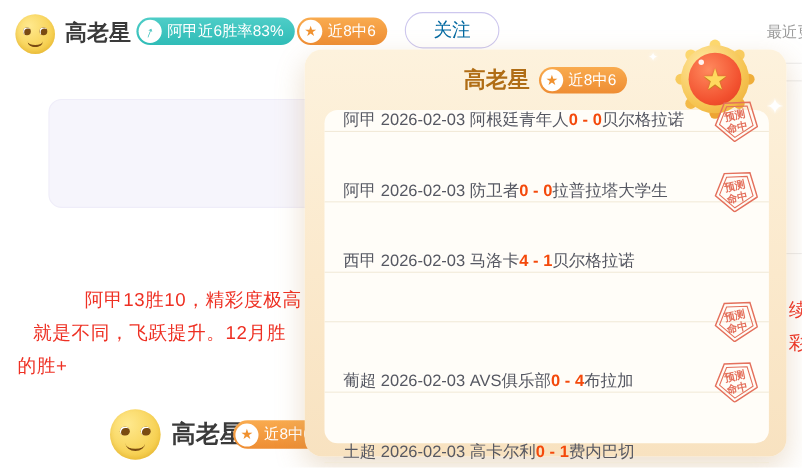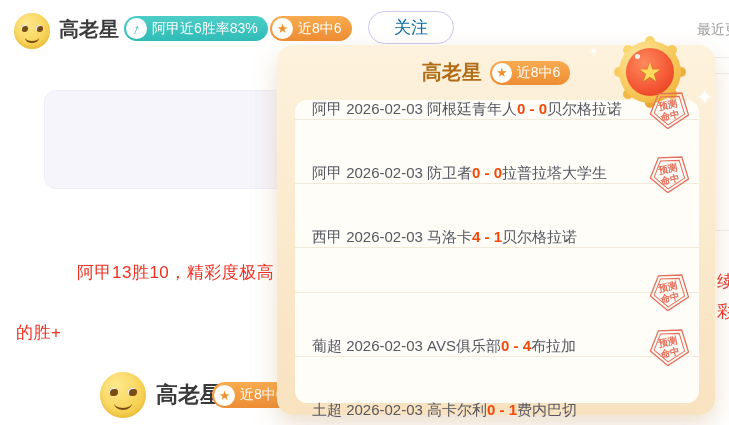--- a/index.html
+++ b/index.html
@@ -65,20 +65,21 @@
   .stamp text{fill:#e4705c;font-size:9.5px;font-weight:bold;text-anchor:middle;font-family:"Liberation Sans",sans-serif;}
 </style>
 </head>
 <body>
 
 <div class="page">
 
   <div class="lav-box"></div>
 
   <div class="red-line" style="left:77px;top:261px;">阿甲13胜10，精彩度极高</div>
+  <div class="red-line" style="left:30px;top:291px;">就是不同，飞跃提升。12月胜</div>
   <div class="red-line" style="left:16px;top:321px;">的胜+</div>
   <div class="frag" style="left:717px;top:270px;">续</div>
   <div class="frag" style="left:717px;top:300px;">彩</div>
 
   <div class="hairline" style="left:640px;top:57px;width:89px;"></div>
   <div class="hairline" style="left:714px;top:73px;width:15px;"></div>
   <div class="hairline" style="left:714px;top:230px;width:15px;"></div>
 
   <div class="avatar top">
     <span class="eye l"></span>

